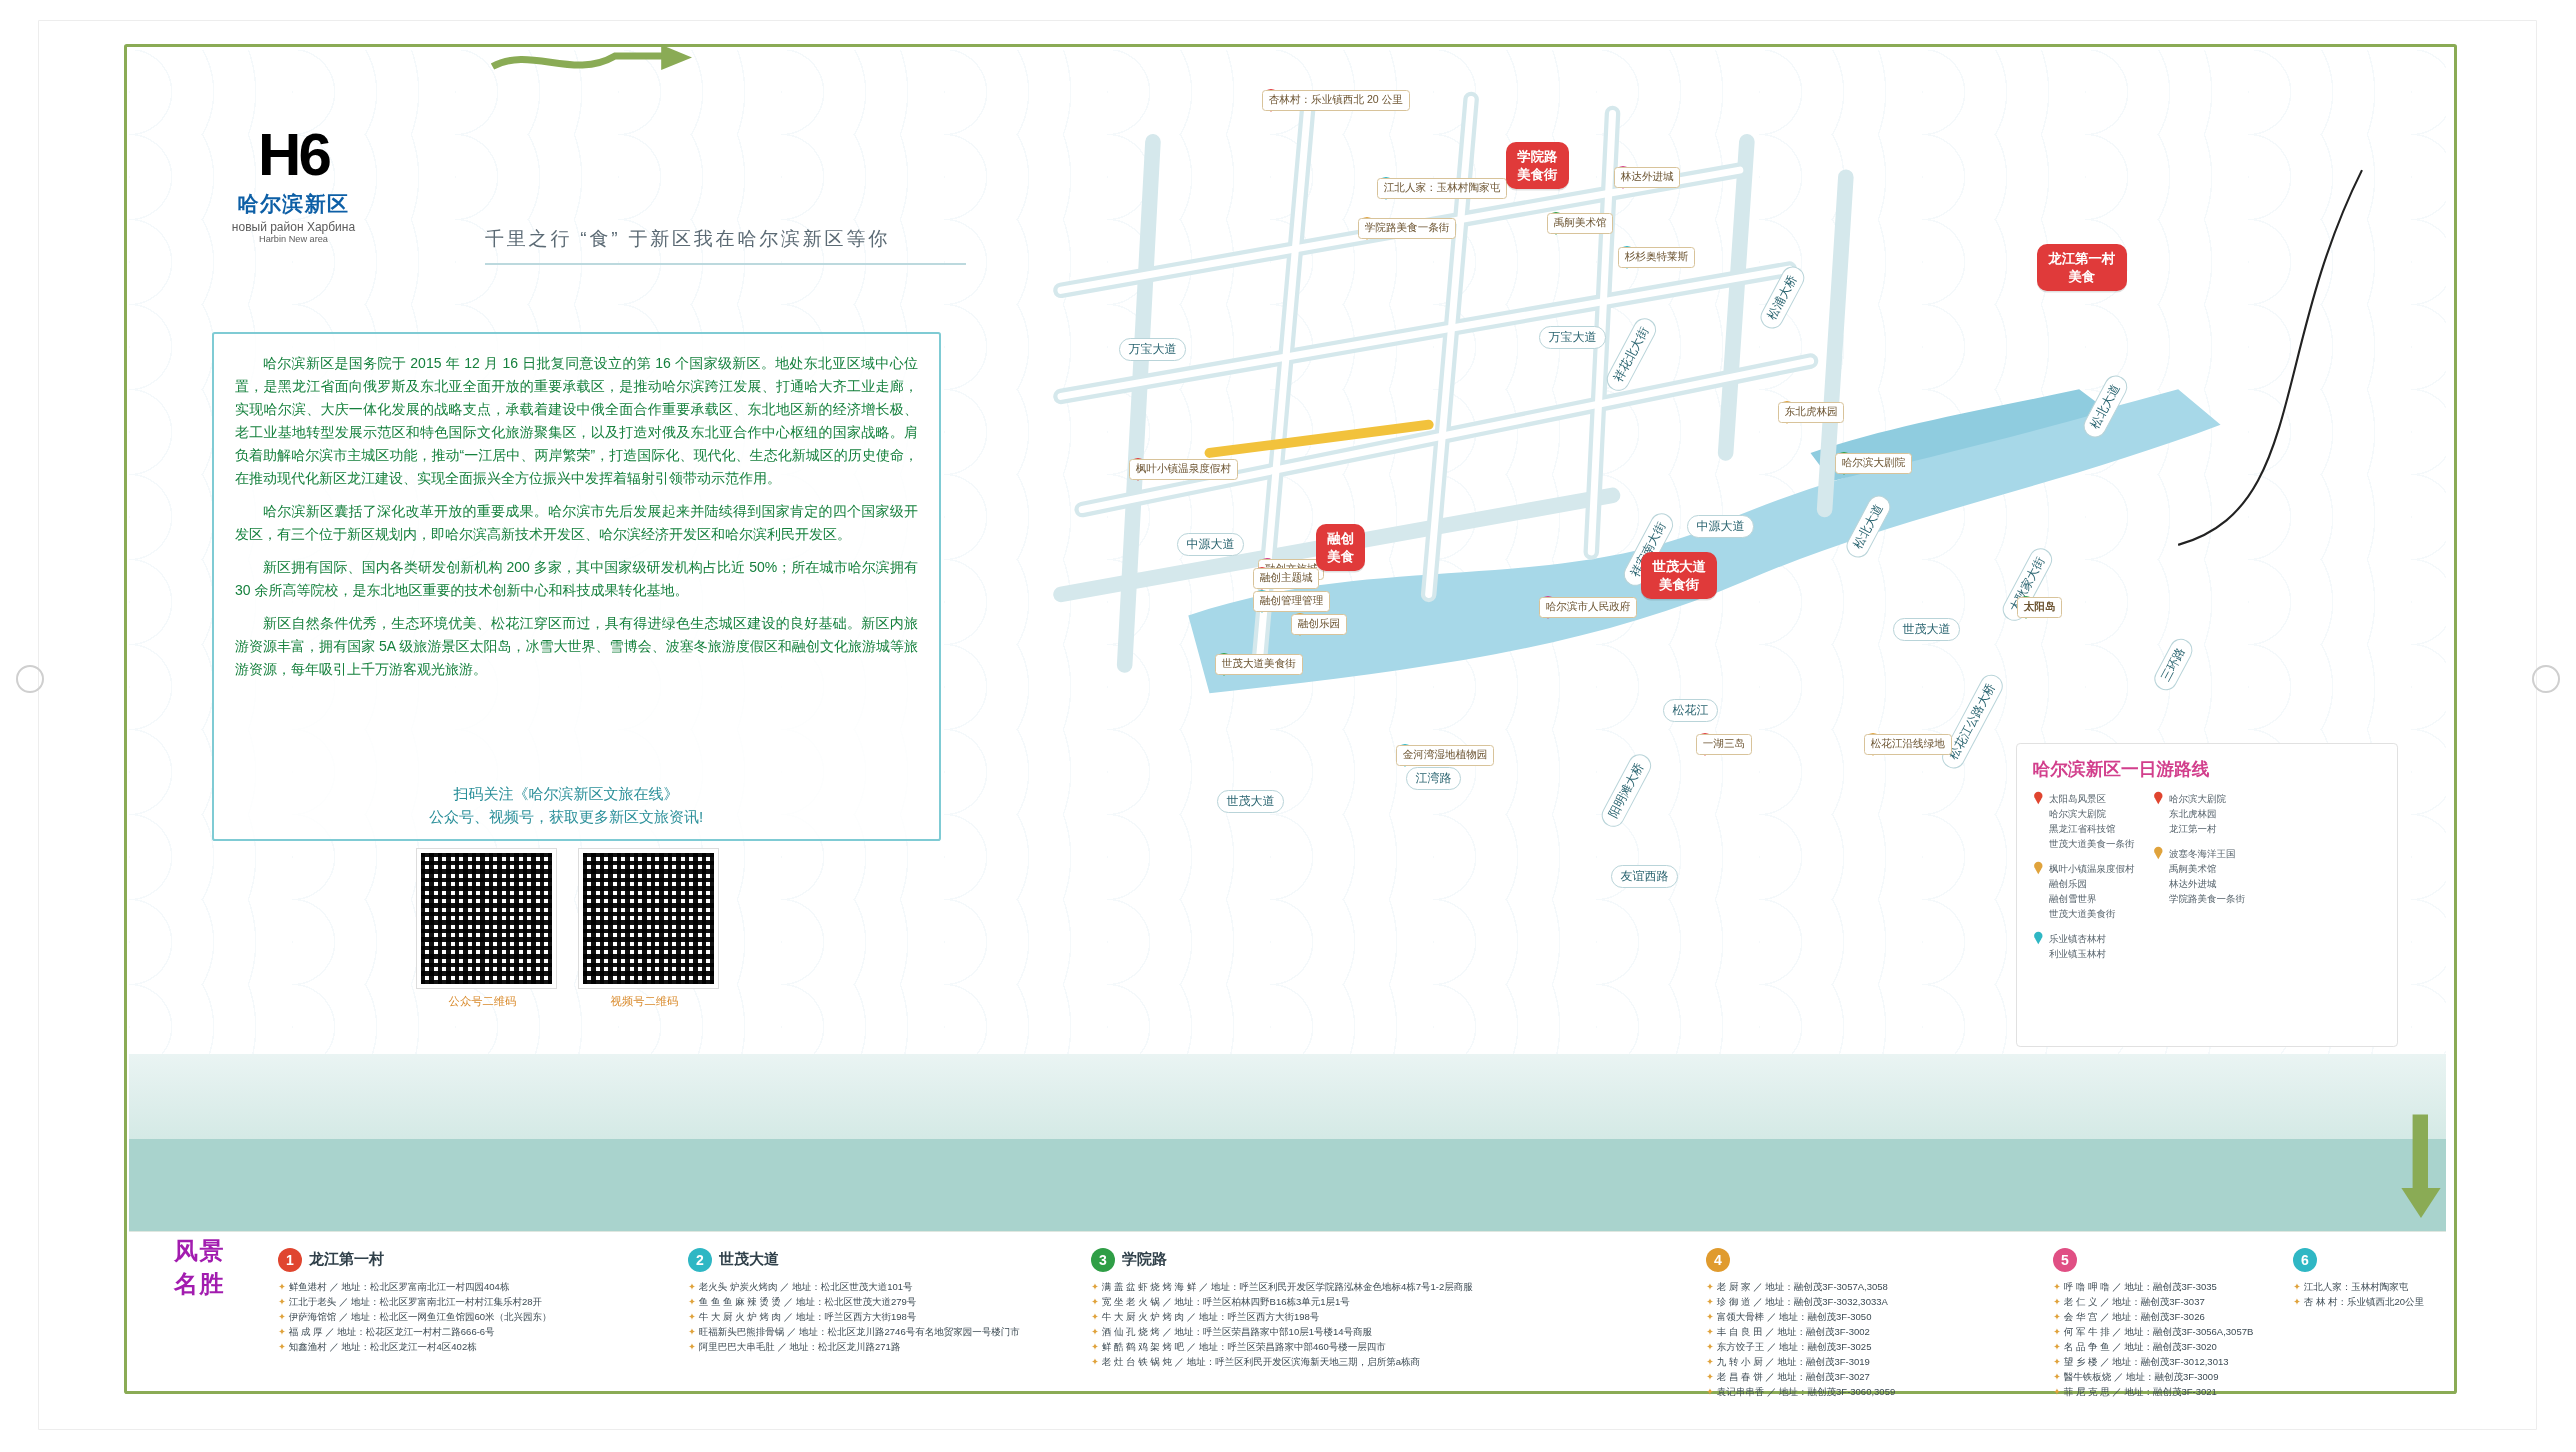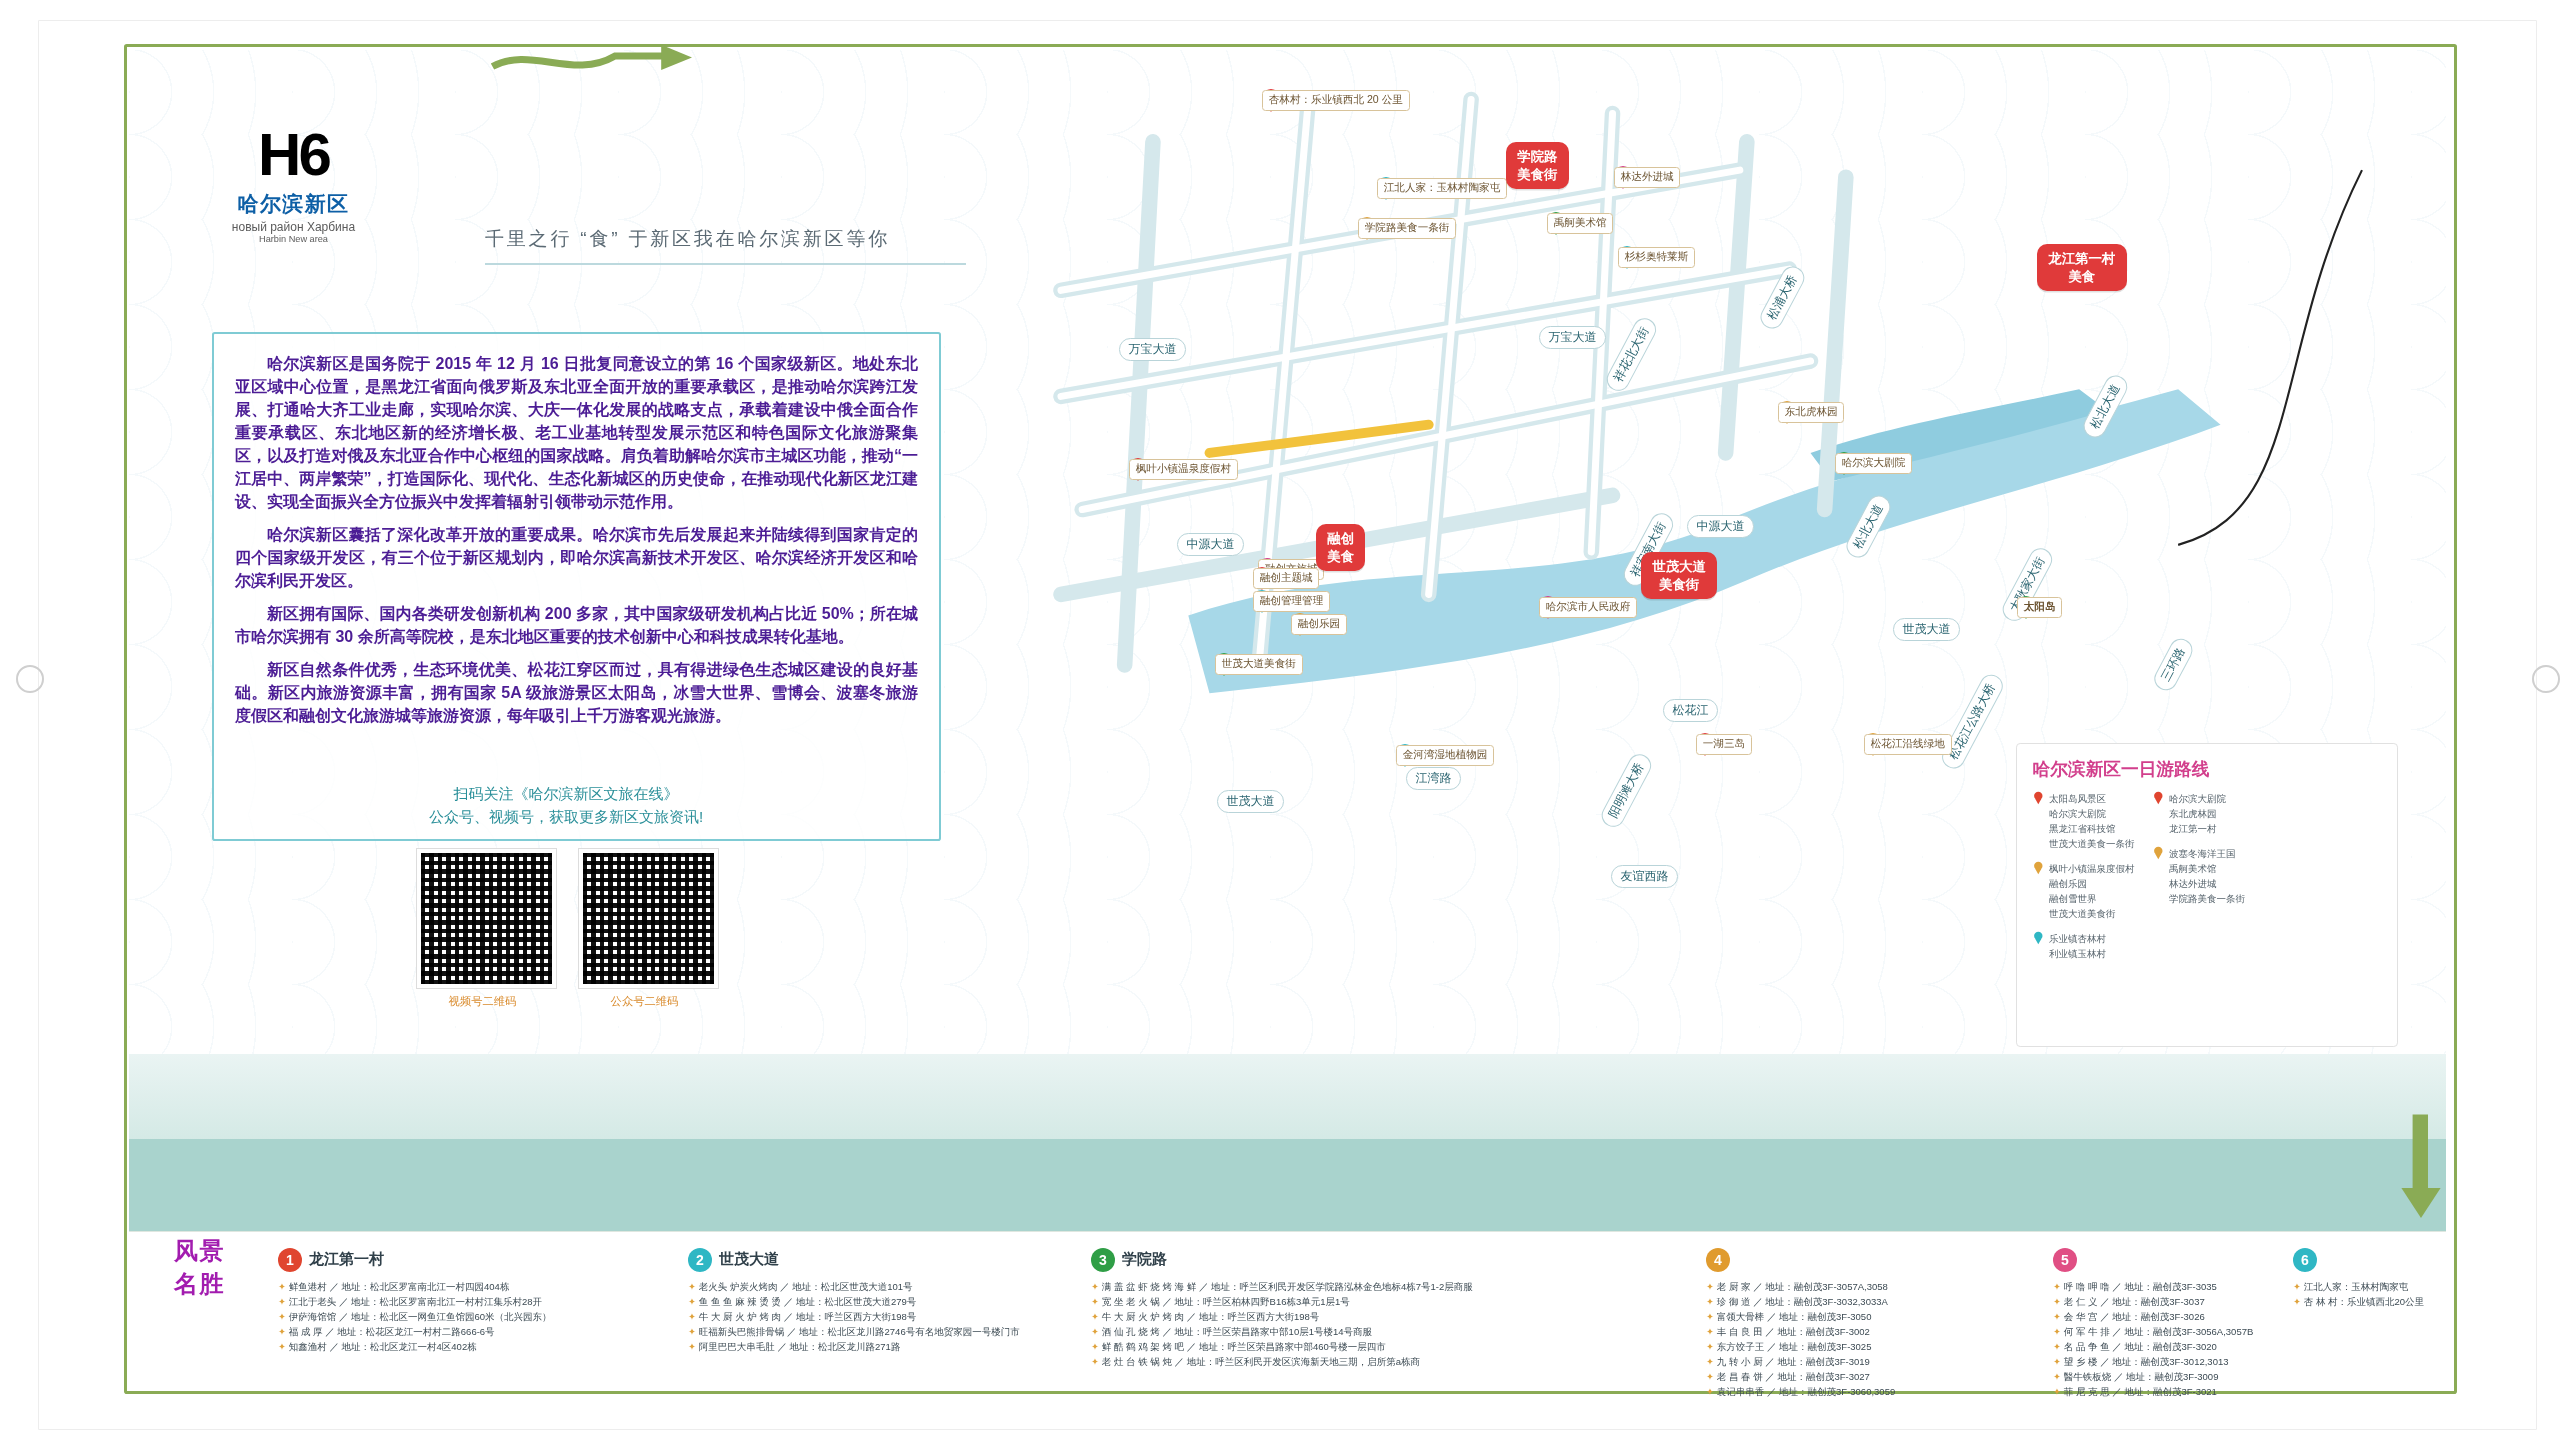--- a/index.html
+++ b/index.html
@@ -50,22 +50,22 @@
     font-size:19px;color:#5b6a74;letter-spacing:2.8px;white-space:nowrap;
   }
   .title-underline{position:absolute;left:485px;top:263px;width:481px;height:2.1px;background:#bcd9de;}
   
   .intro-panel{
     position:absolute;left:212px;top:332px;width:729px;height:509px;
     border:2.1px solid #7fcbd4;border-radius:2.8px;background:rgba(255,255,255,.8);
     padding:18.4px 21px;box-sizing:border-box;
   }
   .intro-panel p{
-    margin:0 0 10px 0;font-size:16px;line-height:23px;color:#4c1d95;
-    text-align:justify;text-indent:2em;font-weight:bold;
+    margin:0 0 10px 0;font-size:14px;line-height:23px;color:#15803d;
+    text-align:justify;text-indent:2em;
   }
   
   .qr-note{position:absolute;left:368px;top:782px;width:396px;text-align:center;color:#2a8f99;font-size:15px;line-height:23px;}
   .qr-wrap{position:absolute;left:417px;top:849px;width:297px;display:flex;gap:31px;}
   .qr{width:131px;}
   .qr-img{width:131px;height:131px;background:
      repeating-linear-gradient(0deg,#111 0 4.2px,#fff 4.2px 8.5px),
      repeating-linear-gradient(90deg,#111 0 4.2px,rgba(255,255,255,0) 4.2px 8.5px);
      background-blend-mode:multiply;border:4.2px solid #fff;outline:0.7px solid #ddd;}
   .qr-cap{margin-top:5.7px;text-align:center;font-size:11.3px;color:#d98a2b;}
@@ -160,25 +160,25 @@
       <p>新区自然条件优秀，生态环境优美、松花江穿区而过，具有得进绿色生态城区建设的良好基础。新区内旅游资源丰富，拥有国家 5A 级旅游景区太阳岛，冰雪大世界、雪博会、波塞冬旅游度假区和融创文化旅游城等旅游资源，每年吸引上千万游客观光旅游。</p>
     </div>
 
   <div class="qr-note">
     <div>扫码关注《哈尔滨新区文旅在线》</div>
     <div>公众号、视频号，获取更多新区文旅资讯!</div>
   </div>
   <div class="qr-wrap">
     <div class="qr">
       <div class="qr-img"></div>
-      <div class="qr-cap">视频号二维码</div>
+      <div class="qr-cap">公众号二维码</div>
     </div>
     <div class="qr">
       <div class="qr-img"></div>
-      <div class="qr-cap">公众号二维码</div>
+      <div class="qr-cap">视频号二维码</div>
     </div>
   </div>
 
   <div class="map">
 
     <svg width="1471" height="1103" style="position:absolute;left:0;top:0" viewBox="0 0 2080 1560">
       <path d="M300 790 C560 700, 820 760, 1050 660 C1260 570, 1450 540, 1700 470 L1760 520 C1520 610, 1300 650, 1090 740 C860 840, 600 870, 330 900 Z" fill="#a7d8e8"></path>
       <path d="M1180 560 C1300 520, 1420 500, 1560 470 L1600 500 C1460 540, 1330 570, 1210 600 Z" fill="#8fccdf"></path>
 
       <g stroke="#d5e8ec" stroke-width="22" fill="none" stroke-linecap="round">

